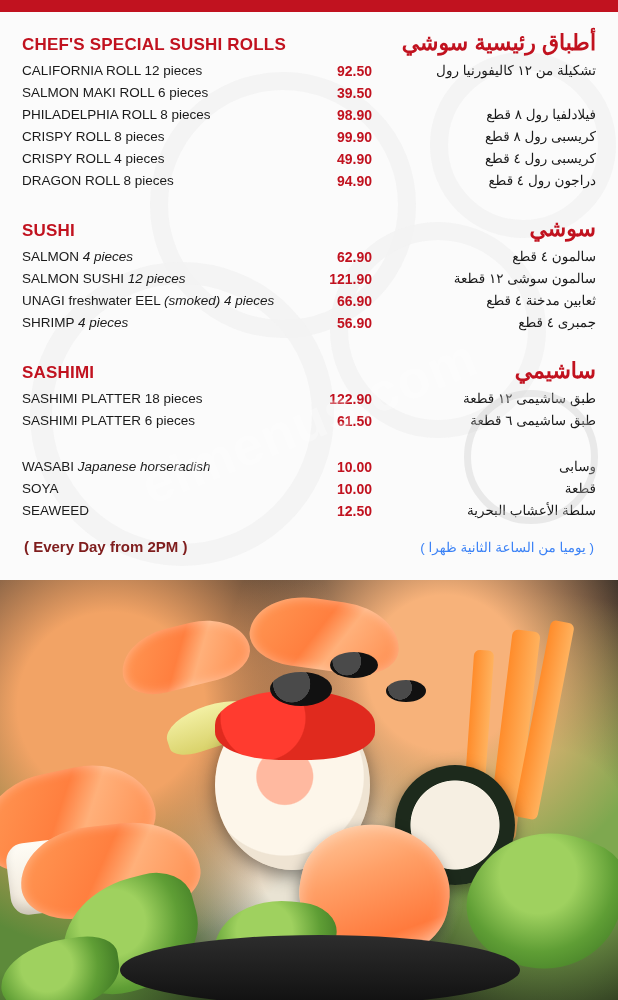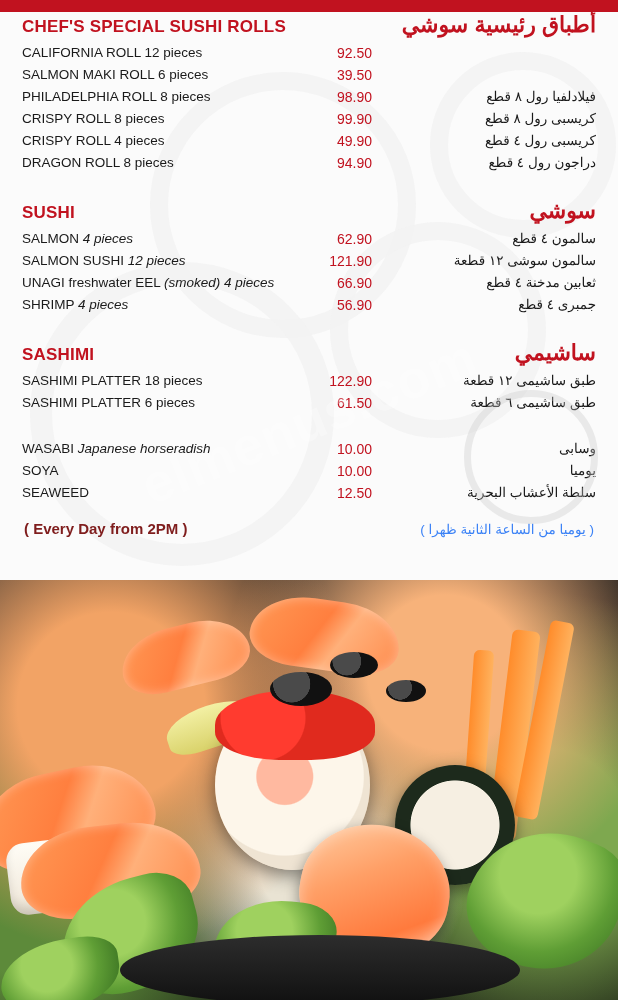--- a/index.html
+++ b/index.html
@@ -45,21 +45,21 @@
     pointer-events: none;
   }
   .wm1 { width: 230px; height: 230px; left: 150px; top: 60px; }
   .wm2 { width: 180px; height: 180px; left: 330px; top: 210px; }
   .wm3 { width: 260px; height: 260px; left: 30px; top: 250px; border-width: 22px;}
   .wm4 { width: 150px; height: 150px; left: 430px; top: 40px; }
 
   .content {
     position: relative;
     z-index: 2;
-    padding: 0 22px 0 22px;
+    padding: 18px 22px 0 22px;
   }
   .section {
     margin-bottom: 10px;
   }
   .sec-head {
     display: flex;
     justify-content: space-between;
     align-items: baseline;
     margin-bottom: 4px;
   }
@@ -89,21 +89,21 @@
     overflow: hidden;
   }
   .row .en .qty {
     font-style: italic;
   }
   .row .price {
     flex: 0 0 72px;
     text-align: right;
     color: #c1121f;
     font-size: 14px;
-    font-weight: 400;
+    font-weight: 700;
     padding-right: 4px;
   }
   .row .ar {
     flex: 1 1 auto;
     text-align: right;
     direction: rtl;
     font-size: 13.5px;
     color: #1a1a1a;
   }
   .gap-md { height: 14px; }
@@ -287,20 +287,21 @@
     <div class="content">
 
       <div class="section">
         <div class="sec-head">
           <div class="sec-title-en">CHEF'S SPECIAL SUSHI ROLLS</div>
           <div class="sec-title-ar">أطباق رئيسية سوشي</div>
         </div>
         <div class="row">
           <div class="en"><span>CALIFORNIA ROLL 12 pieces</span><span class="qty"></span></div>
           <div class="price">92.50</div>
+          <div class="ar">تشكيلة من ١٢ كاليفورنيا رول</div>
         </div>
         <div class="row">
           <div class="en"><span>SALMON MAKI ROLL 6 pieces</span><span class="qty"></span></div>
           <div class="price">39.50</div>
         </div>
         <div class="row">
           <div class="en"><span>PHILADELPHIA ROLL 8 pieces</span><span class="qty"></span></div>
           <div class="price">98.90</div>
           <div class="ar">فيلادلفيا رول ٨ قطع</div>
         </div>
@@ -373,21 +374,21 @@
 
       <div class="section">
         <div class="row">
           <div class="en"><span>WASABI </span><span class="qty">Japanese horseradish</span></div>
           <div class="price">10.00</div>
           <div class="ar">وسابى</div>
         </div>
         <div class="row">
           <div class="en"><span>SOYA</span><span class="qty"></span></div>
           <div class="price">10.00</div>
-          <div class="ar">يوميا</div>
+          <div class="ar">قطعة</div>
         </div>
         <div class="row">
           <div class="en"><span>SEAWEED</span><span class="qty"></span></div>
           <div class="price">12.50</div>
           <div class="ar">سلطة الأعشاب البحرية</div>
         </div>
       </div>
 
       <div class="footer-note">
         <div class="footer-en">( Every Day from  2PM )</div>

